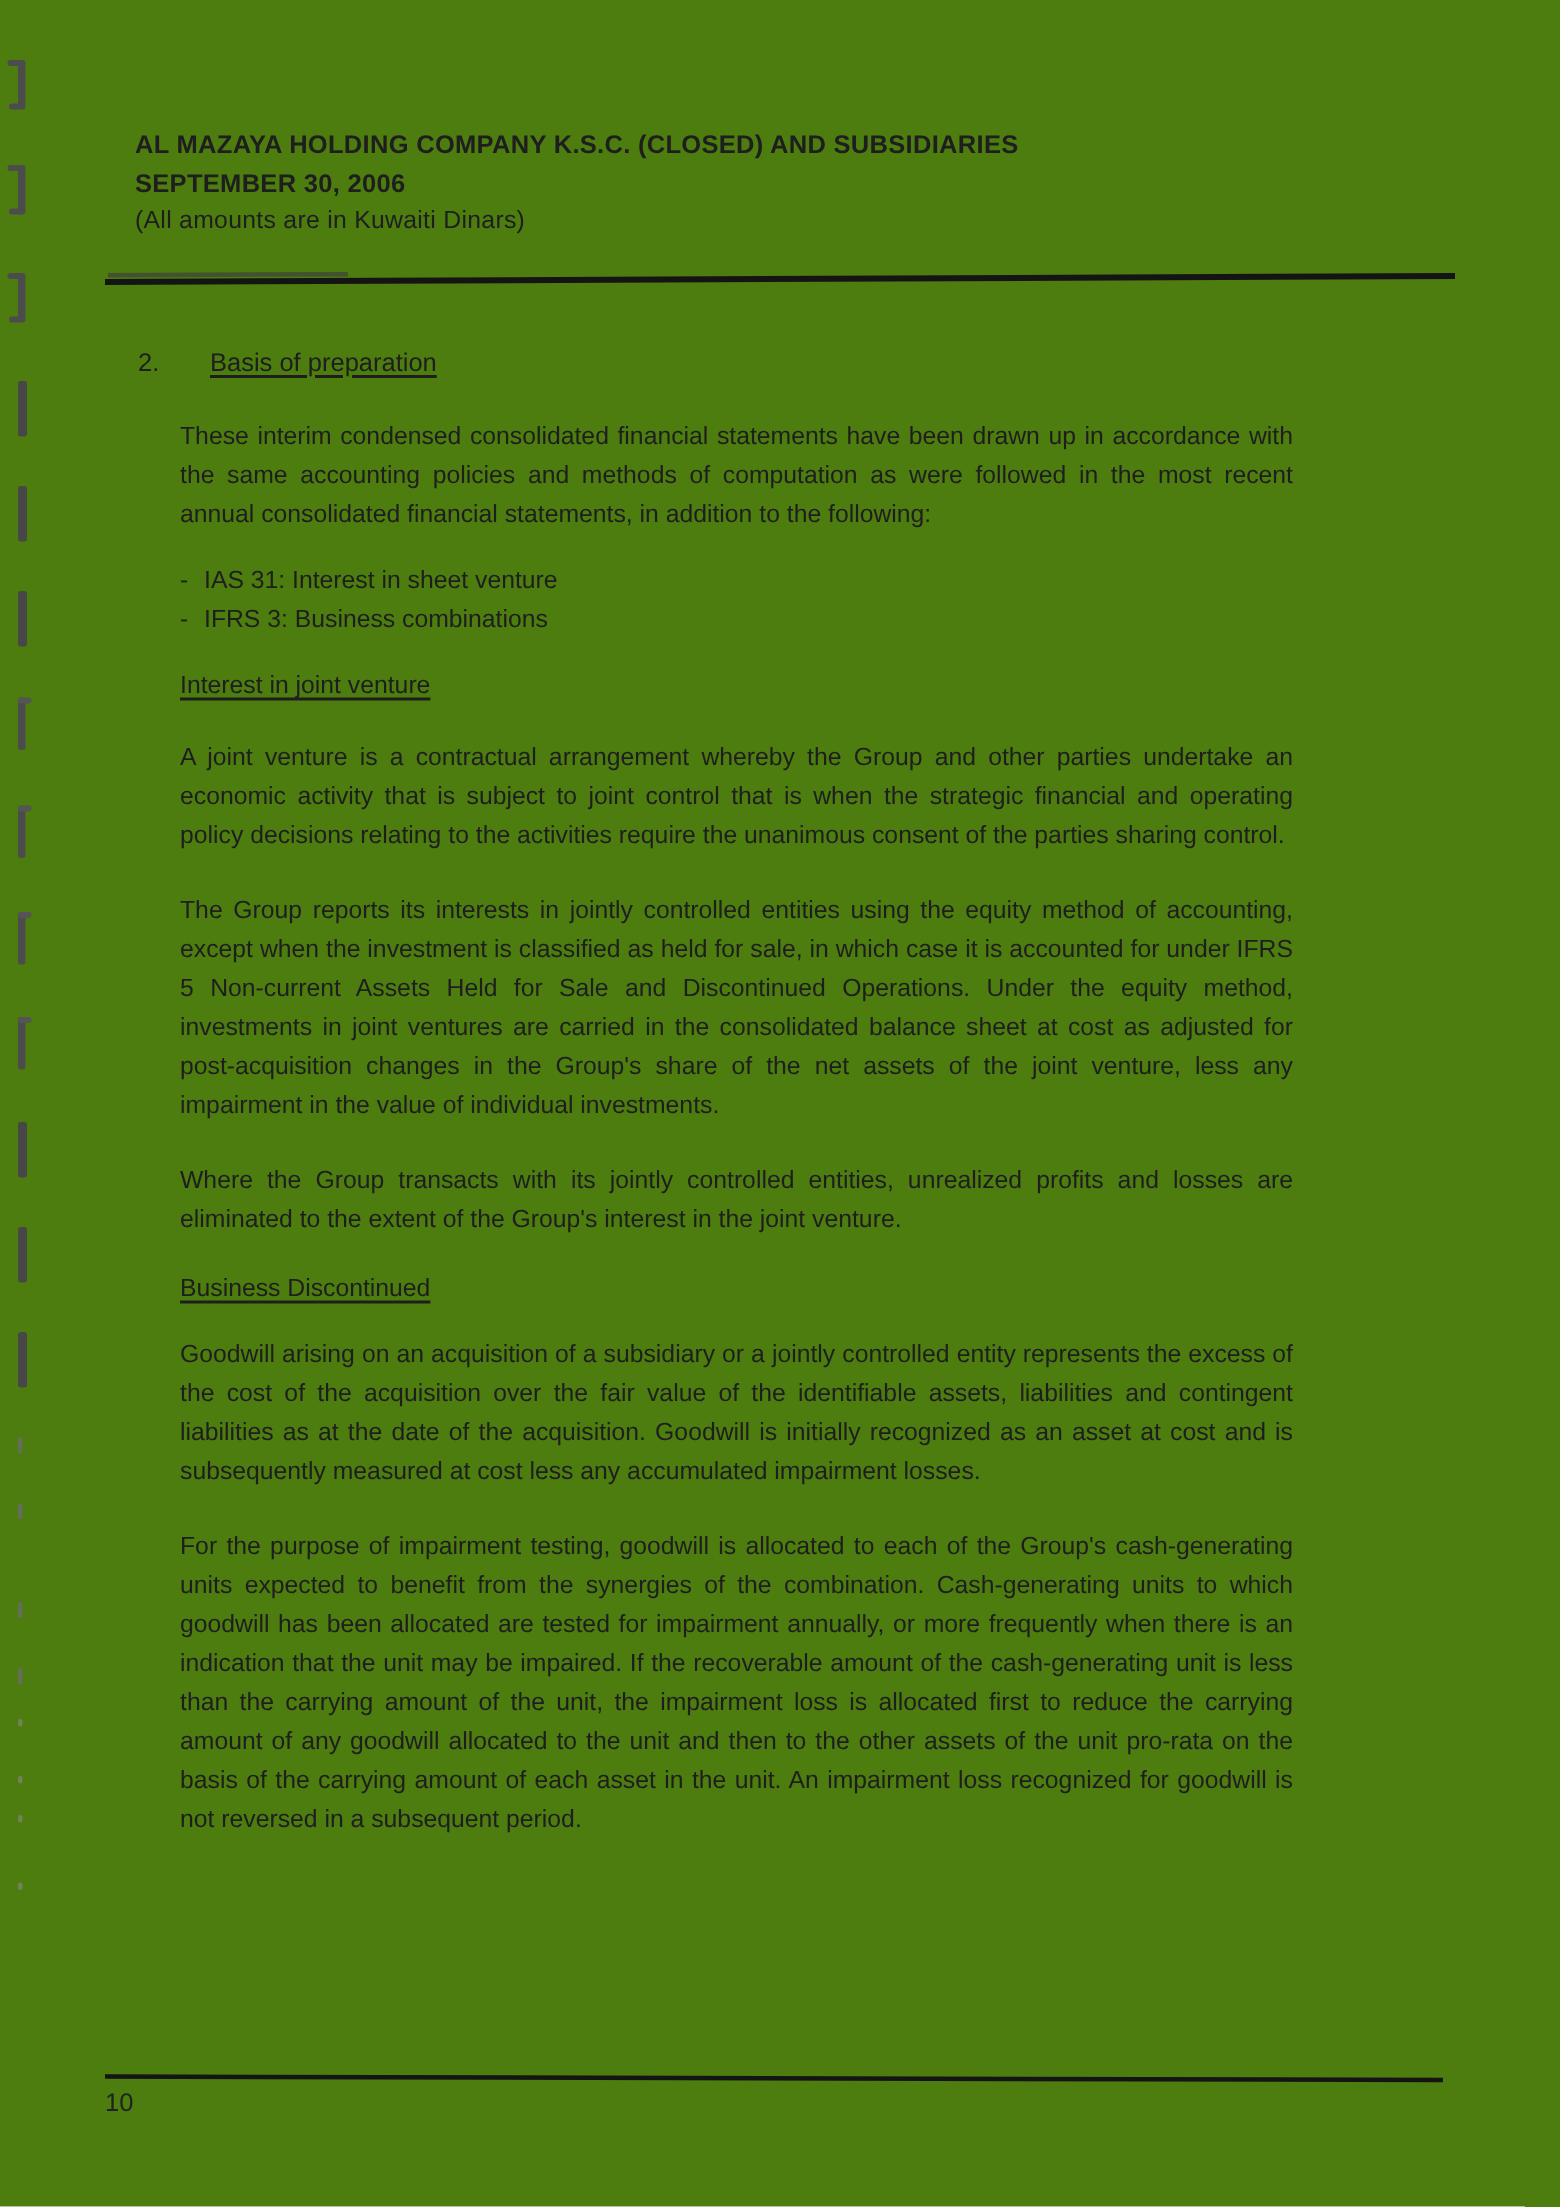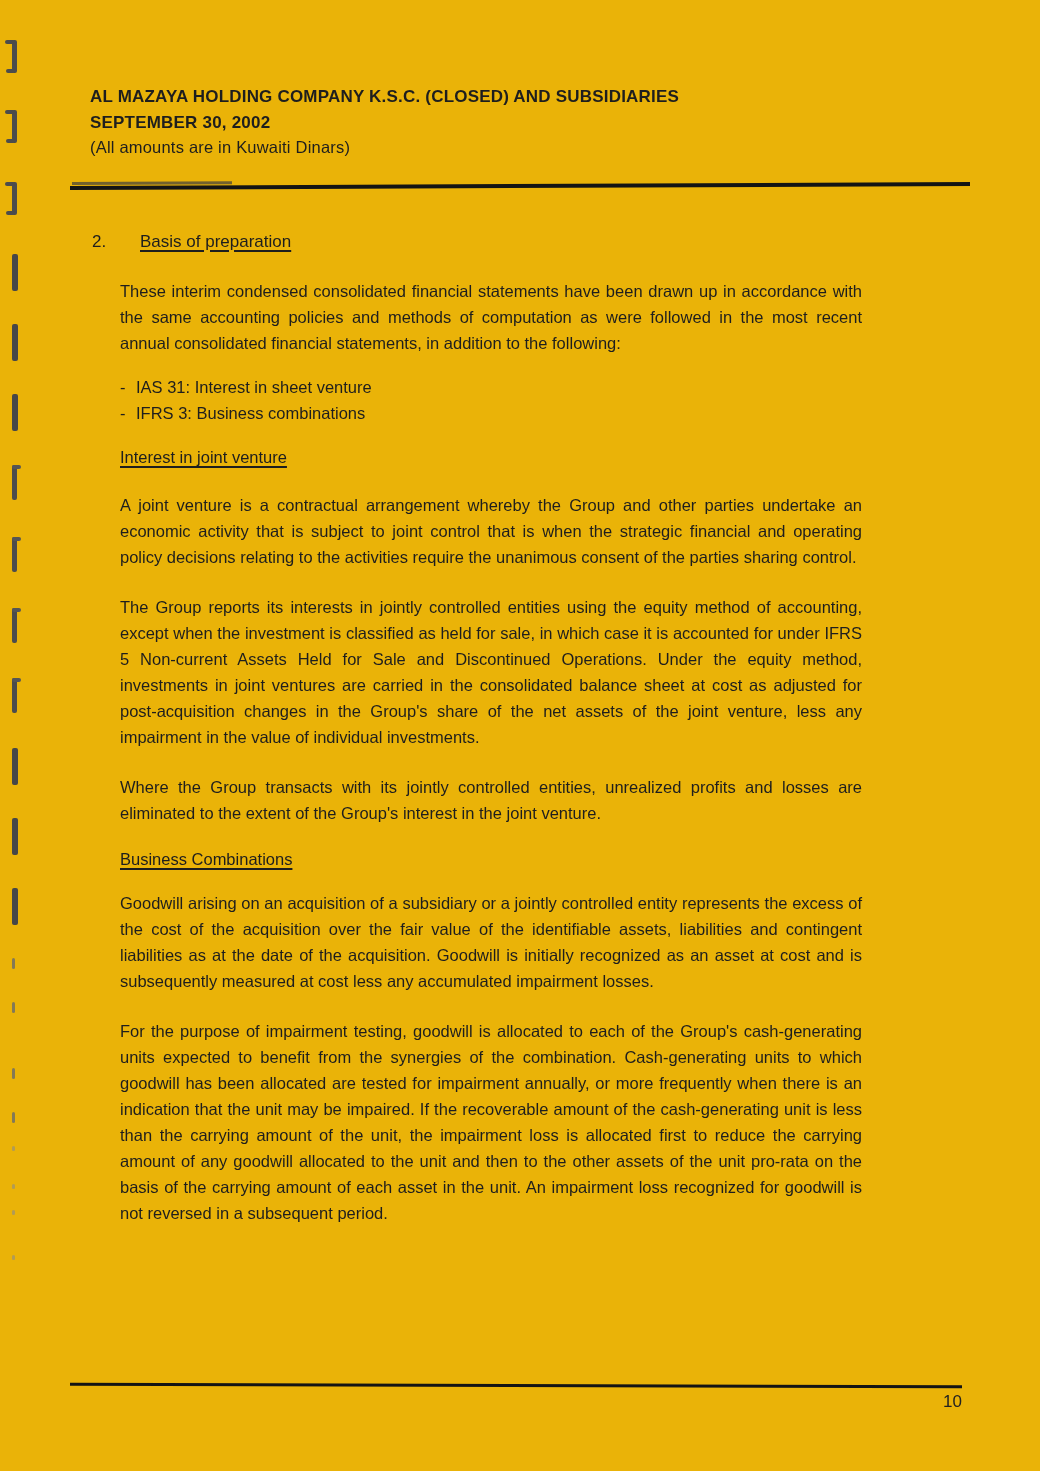--- a/index.html
+++ b/index.html
@@ -11,21 +11,21 @@
     width: 1040px;
     height: 1471px;
     font-family: "Liberation Sans", sans-serif;
     color: #1e1e1e;
     position: relative;
     overflow: hidden;
   }
   .page {
     position: absolute;
     inset: 0;
-    background: #eab308;
+    background: #4d7c0f;
   }
 
   
   .marks { position: absolute; left: 0; top: 0; width: 40px; height: 100%; }
   .mk {
     position: absolute;
     left: 12px;
     width: 5px;
     background: #4c4c4c;
     border-radius: 2px;
@@ -127,21 +127,21 @@
     line-height: 22px;
   }
   h3.bc { margin-bottom: 20px; }
 
   
   .page-number {
     position: absolute;
     top: 1392px;
     left: 70px;
     width: 892px;
-    text-align: right;
+    text-align: left;
     font-size: 17px;
     color: #222;
   }
 </style>
 </head>
 <body>
 
 <div class="page">
 
   <div class="marks">
@@ -163,21 +163,21 @@
     <i class="mk mk-tick" style="top:1068px"></i>
     <i class="mk mk-tick" style="top:1112px"></i>
     <i class="mk mk-dot" style="top:1146px"></i>
     <i class="mk mk-dot" style="top:1184px"></i>
     <i class="mk mk-dot" style="top:1210px"></i>
     <i class="mk mk-dot" style="top:1255px"></i>
   </div>
 
   <header class="header">
     <div class="h-line">AL MAZAYA HOLDING COMPANY K.S.C. (CLOSED) AND SUBSIDIARIES</div>
-    <div class="h-line">SEPTEMBER 30, 2002</div>
+    <div class="h-line">SEPTEMBER 30, 2006</div>
     <div class="h-line regular">(All amounts are in Kuwaiti Dinars)</div>
   </header>
   <div class="rule header-rule"></div>
 
   <main class="main">
 
     <div class="section-heading">
       <span class="sec-num">2.</span>
       <span class="underlined">Basis of preparation</span>
     </div>
@@ -195,21 +195,21 @@
           <span class="dash">-</span>
           <span>IFRS 3: Business combinations</span>
         </div>
       </div>
 
       <h3 class="sub-heading underlined">Interest in joint venture</h3>
       <p class="para">A joint venture is a contractual arrangement whereby the Group and other parties undertake an economic activity that is subject to joint control that is when the strategic financial and operating policy decisions relating to the activities require the unanimous consent of the parties sharing control.</p>
       <p class="para">The Group reports its interests in jointly controlled entities using the equity method of accounting, except when the investment is classified as held for sale, in which case it is accounted for under IFRS 5 Non-current Assets Held for Sale and Discontinued Operations. Under the equity method, investments in joint ventures are carried in the consolidated balance sheet at cost as adjusted for post-acquisition changes in the Group's share of the net assets of the joint venture, less any impairment in the value of individual investments.</p>
       <p class="para tight">Where the Group transacts with its jointly controlled entities, unrealized profits and losses are eliminated to the extent of the Group's interest in the joint venture.</p>
 
-      <h3 class="sub-heading underlined bc">Business Combinations</h3>
+      <h3 class="sub-heading underlined bc">Business Discontinued</h3>
       <p class="para">Goodwill arising on an acquisition of a subsidiary or a jointly controlled entity represents the excess of the cost of the acquisition over the fair value of the identifiable assets, liabilities and contingent liabilities as at the date of the acquisition. Goodwill is initially recognized as an asset at cost and is subsequently measured at cost less any accumulated impairment losses.</p>
       <p class="para">For the purpose of impairment testing, goodwill is allocated to each of the Group's cash-generating units expected to benefit from the synergies of the combination. Cash-generating units to which goodwill has been allocated are tested for impairment annually, or more frequently when there is an indication that the unit may be impaired. If the recoverable amount of the cash-generating unit is less than the carrying amount of the unit, the impairment loss is allocated first to reduce the carrying amount of any goodwill allocated to the unit and then to the other assets of the unit pro-rata on the basis of the carrying amount of each asset in the unit. An impairment loss recognized for goodwill is not reversed in a subsequent period.</p>
 
     </div>
   </main>
 
   <div class="rule footer-rule"></div>
   <div class="page-number">10</div>
 
 </div>

